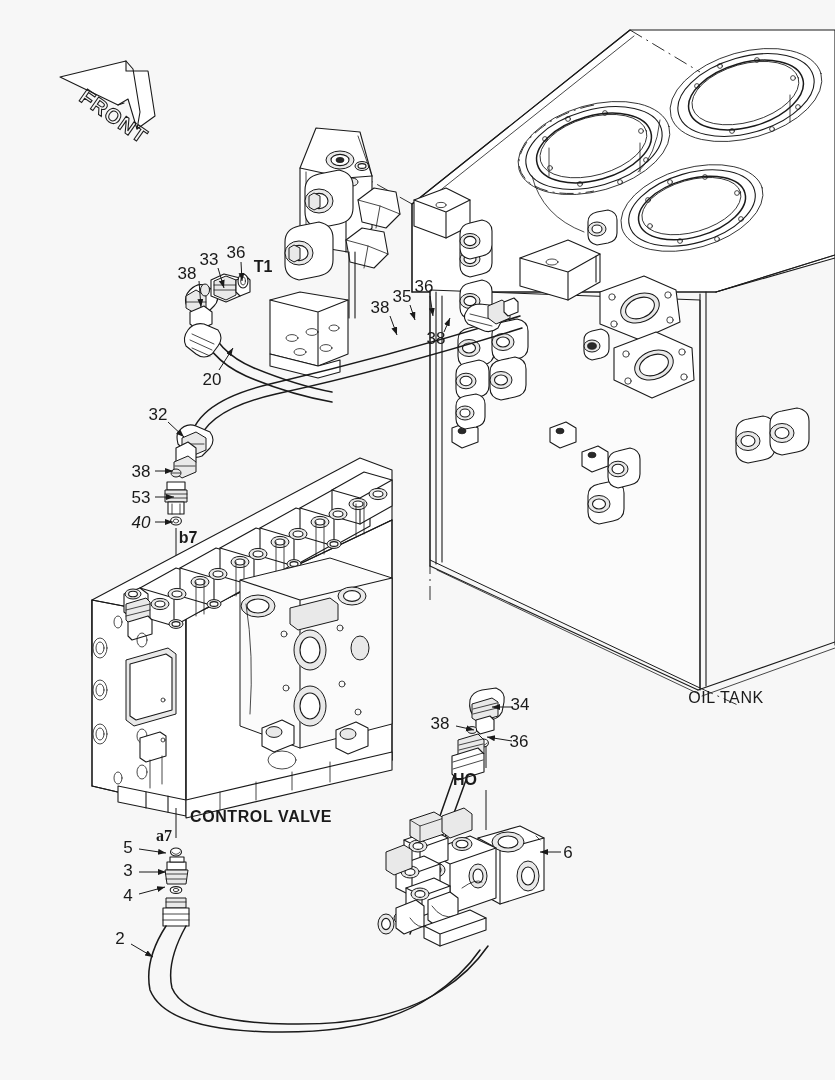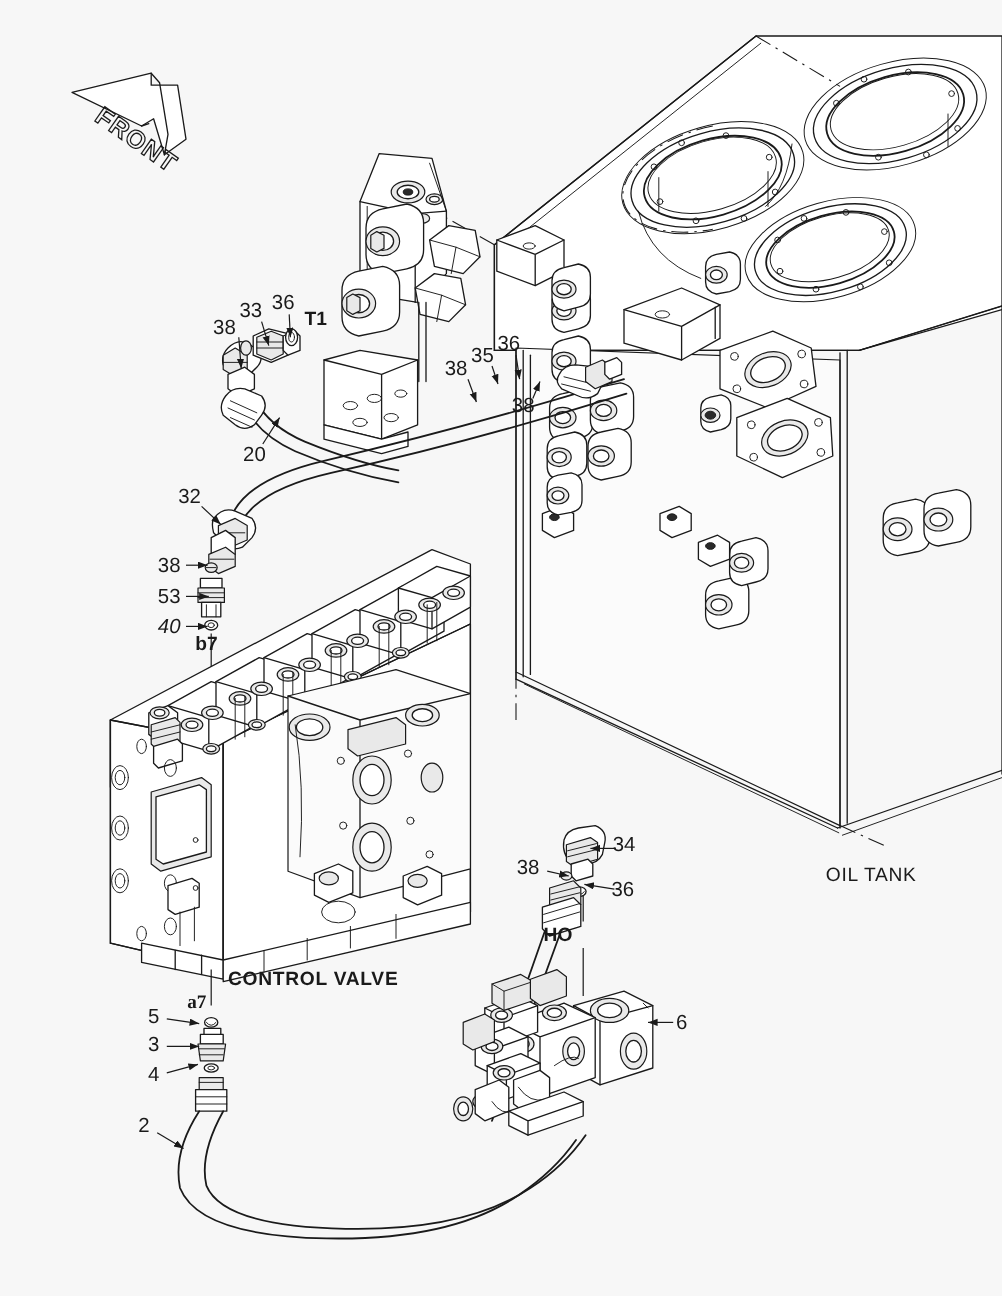--- a/index.html
+++ b/index.html
@@ -669,18 +669,18 @@
     <div class="lbl" style="left: 141px; top: 522px; transform: translate(-50%, -50%); font-style: italic;">40</div>
     <div class="lbl" style="left: 128px; top: 847px; transform: translate(-50%, -50%);">5</div>
     <div class="lbl" style="left: 128px; top: 870px; transform: translate(-50%, -50%);">3</div>
     <div class="lbl" style="left: 128px; top: 895px; transform: translate(-50%, -50%);">4</div>
     <div class="lbl" style="left: 120px; top: 938px; transform: translate(-50%, -50%);">2</div>
     <div class="lbl" style="left: 520px; top: 704px; transform: translate(-50%, -50%);">34</div>
     <div class="lbl" style="left: 440px; top: 723px; transform: translate(-50%, -50%);">38</div>
     <div class="lbl" style="left: 519px; top: 741px; transform: translate(-50%, -50%);">36</div>
     <div class="lbl" style="left: 568px; top: 852px; transform: translate(-50%, -50%);">6</div>
     <div class="lbl bold port" style="left: 263px; top: 267px; transform: translate(-50%, -50%); text-align: center;">T1</div>
-    <div class="lbl bold port" style="left: 172px; top: 538px; transform: translate(-50%, -50%);">b7</div>
+    <div class="lbl bold port" style="left: 188px; top: 538px; transform: translate(-50%, -50%);">b7</div>
     <div class="lbl bold port" style="left: 164px; top: 836px; transform: translate(-50%, -50%); font-family: Liberation Serif, serif;">a7</div>
     <div class="lbl bold port" style="left: 465px; top: 780px; transform: translate(-50%, -50%);">HO</div>
-    <div class="lbl cap" style="left: 726px; top: 698px; transform: translate(-50%, -50%); margin-top: 32px;">OIL TANK</div>
+    <div class="lbl cap" style="left: 726px; top: 698px; transform: translate(-50%, -50%);">OIL TANK</div>
     <div class="lbl cap" style="left: 261px; top: 817px; transform: translate(-50%, -50%); font-weight: bold;">CONTROL VALVE</div>
   </div>
 
 </body></html>

